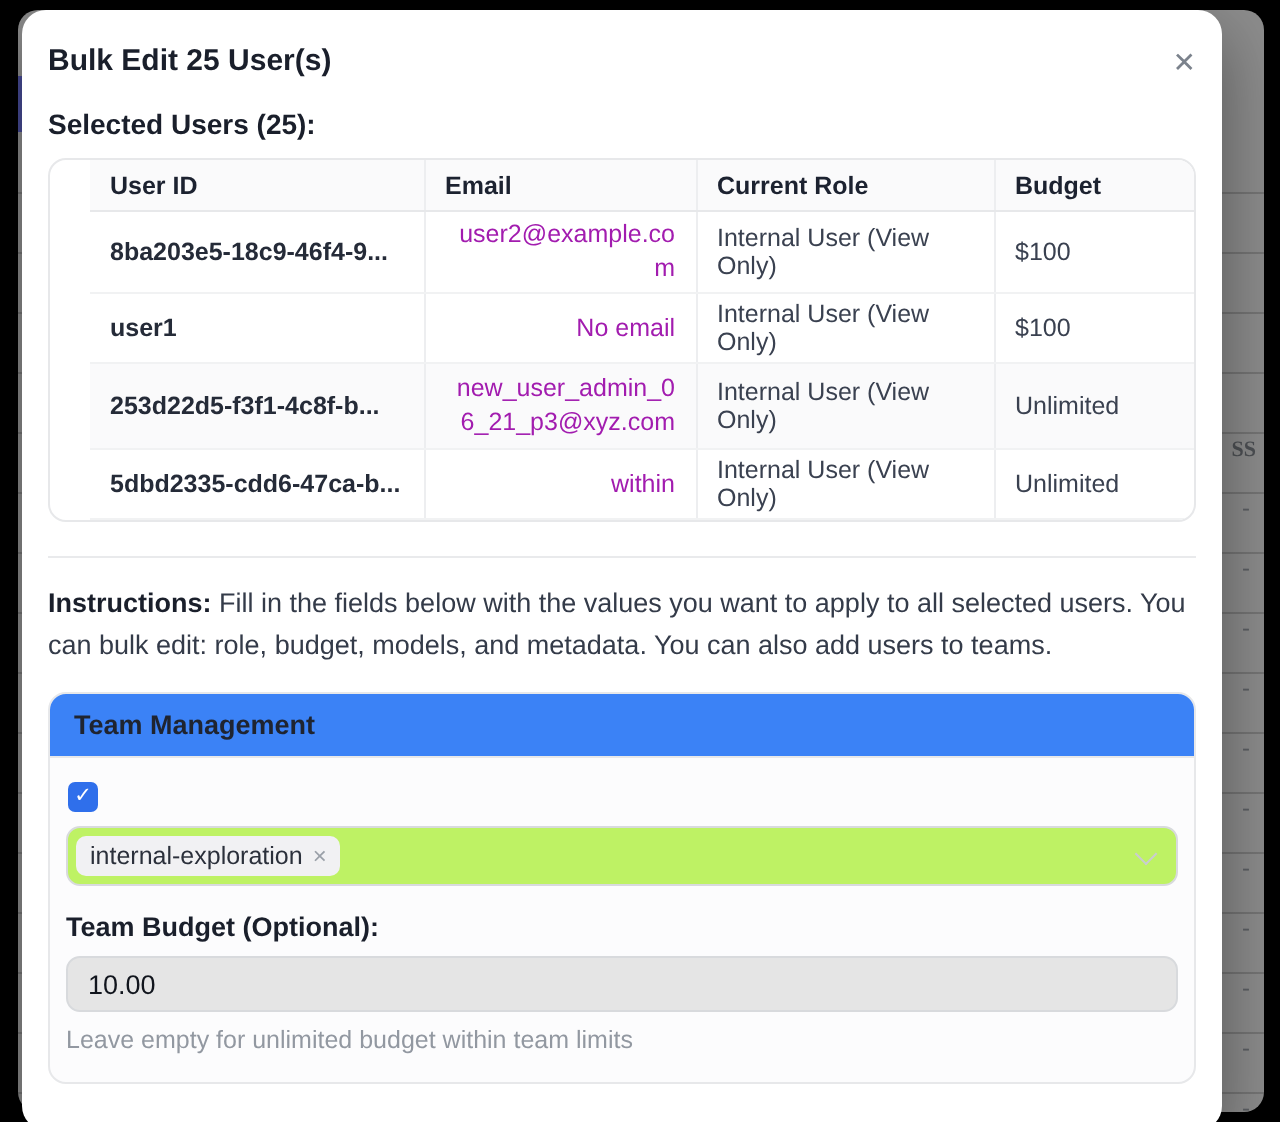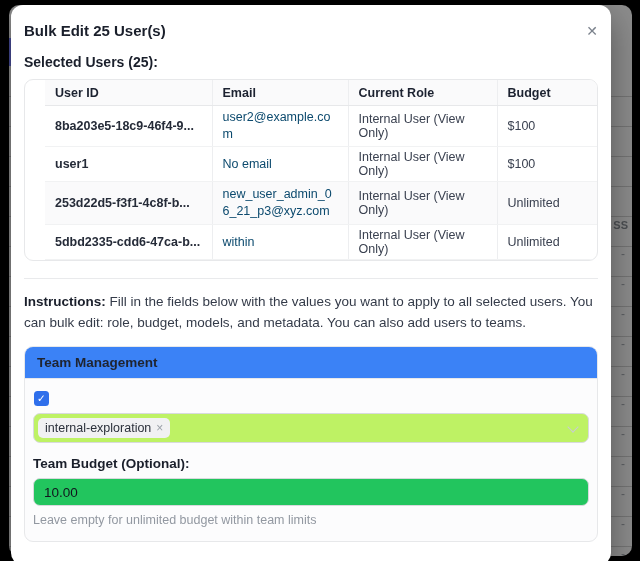--- a/index.html
+++ b/index.html
@@ -9,21 +9,21 @@
 
   
   .underlay{position:absolute;left:9px;top:5px;width:623px;height:551px;
             border-radius:10px;overflow:hidden;background:var(--overlay,#8c8c8c);}
   .bd-rowlines{position:absolute;left:0;right:0;top:91px;bottom:0;
                background:repeating-linear-gradient(to bottom,
                  rgba(88,88,88,.45) 0 1px, transparent 1px 30px);}
   .bd-blue{position:absolute;left:0;top:33px;width:11px;height:28px;
            background:var(--backdrop_highlight,#474b96);}
   .bd-frag{position:absolute;left:2px;color:#555a5e;font-size:11px;}
-  .bd-ss{position:absolute;right:4px;top:214px;color:#4d5054;font-size:11px;font-weight:700;}
+  .bd-ss{position:absolute;right:4px;top:214px;color:#4d5054;font-size:11px;font-weight:700;font-family:Liberation Serif, serif;}
   .bd-dash{position:absolute;left:612px;color:#5c5f63;font-size:12px;}
 
   
   .modal{position:absolute;left:11px;top:5px;width:600px;height:560px;
          background:#fff;border-radius:12px;box-sizing:border-box;
          padding:0 13px;box-shadow:0 12px 34px rgba(0,0,0,.4);}
   .modal-header{display:flex;justify-content:space-between;align-items:flex-start;
                 padding-top:16px;}
   .modal-title{font-size:15px;font-weight:700;color:#1a1f2b;margin:0;line-height:20px;}
   .close{color:#7b828c;font-size:14px;line-height:14px;margin-top:3px;cursor:pointer;}
@@ -35,21 +35,21 @@
   table{width:100%;border-collapse:collapse;table-layout:fixed;font-size:12.5px;}
   col.c-uid{width:167px;} col.c-email{width:136px;} col.c-role{width:149px;}
   th{background:#fafafb;text-align:left;font-weight:700;color:#1c2230;
      padding:0 10px;height:25px;font-size:12.5px;border-bottom:1px solid #e7e8ea;}
   th+th,td+td{border-left:1px solid #edeef0;}
   td{padding:3px 10px;color:#3a4150;vertical-align:middle;
      border-bottom:1px solid #f1f2f3;}
   tr.r1 td{height:26px;} tr.r2 td{height:24px;} tr.r3 td{height:36px;}
   tr.r4 td{height:26px;} tr.r5 td{height:26px;border-bottom:none;}
   td.uid{font-weight:700;color:#252b38;white-space:nowrap;overflow:hidden;}
-  td.email{color:#0c4a6e;overflow-wrap:anywhere;line-height:17px;}
+  td.email{color:#a21caf;overflow-wrap:anywhere;line-height:17px;text-align:right;}
   tr.alt td{background:#fafafb;}
 
   .divider{border-top:1px solid #e9eaec;margin-top:17px;}
   .instructions{font-size:13.5px;color:#343b49;line-height:21px;margin:12px 0 0 0;}
   .instructions b{color:#1a1f2b;}
 
   .card{margin-top:13px;border:1px solid #e7e8ea;border-radius:9px;
         overflow:hidden;background:#fcfcfd;}
   .card-header{background:#3b82f6;border-bottom:1px solid #e7e8ea;
                padding:8px 12px;font-size:13.5px;font-weight:700;color:#1f2430;}
@@ -67,21 +67,21 @@
           position:relative;cursor:pointer;}
   .tag{background:#f1f1f3;border-radius:5px;padding:3px 7px;font-size:12.5px;
        color:#2b303b;display:inline-flex;align-items:center;gap:5px;}
   .tag-x{color:#9aa0a8;font-size:12px;cursor:pointer;}
   .chevron{position:absolute;right:11px;top:9px;width:7px;height:7px;
            border-right:1.5px solid #c9ccd1;border-bottom:1.5px solid #c9ccd1;
            transform:rotate(45deg);}
 
   .text-input{display:block;margin-top:7px;border:1px solid #d8dadd;border-radius:7px;
          height:28px;width:100%;box-sizing:border-box;padding:0 10px;
-         font-size:13.5px;color:#11151d;background:#22c55e;font-family:inherit;outline:none;}
+         font-size:13.5px;color:#11151d;background:#e5e5e5;font-family:inherit;outline:none;}
   .hint{font-size:12.5px;color:#9298a1;margin-top:7px;}
 </style>
 </head>
 <body>
 
 <div class="underlay">
   <div class="bd-rowlines"></div>
   <div class="bd-blue"></div>
   <div>
       <span class="bd-frag" style="top: 185px;">lt</span>

